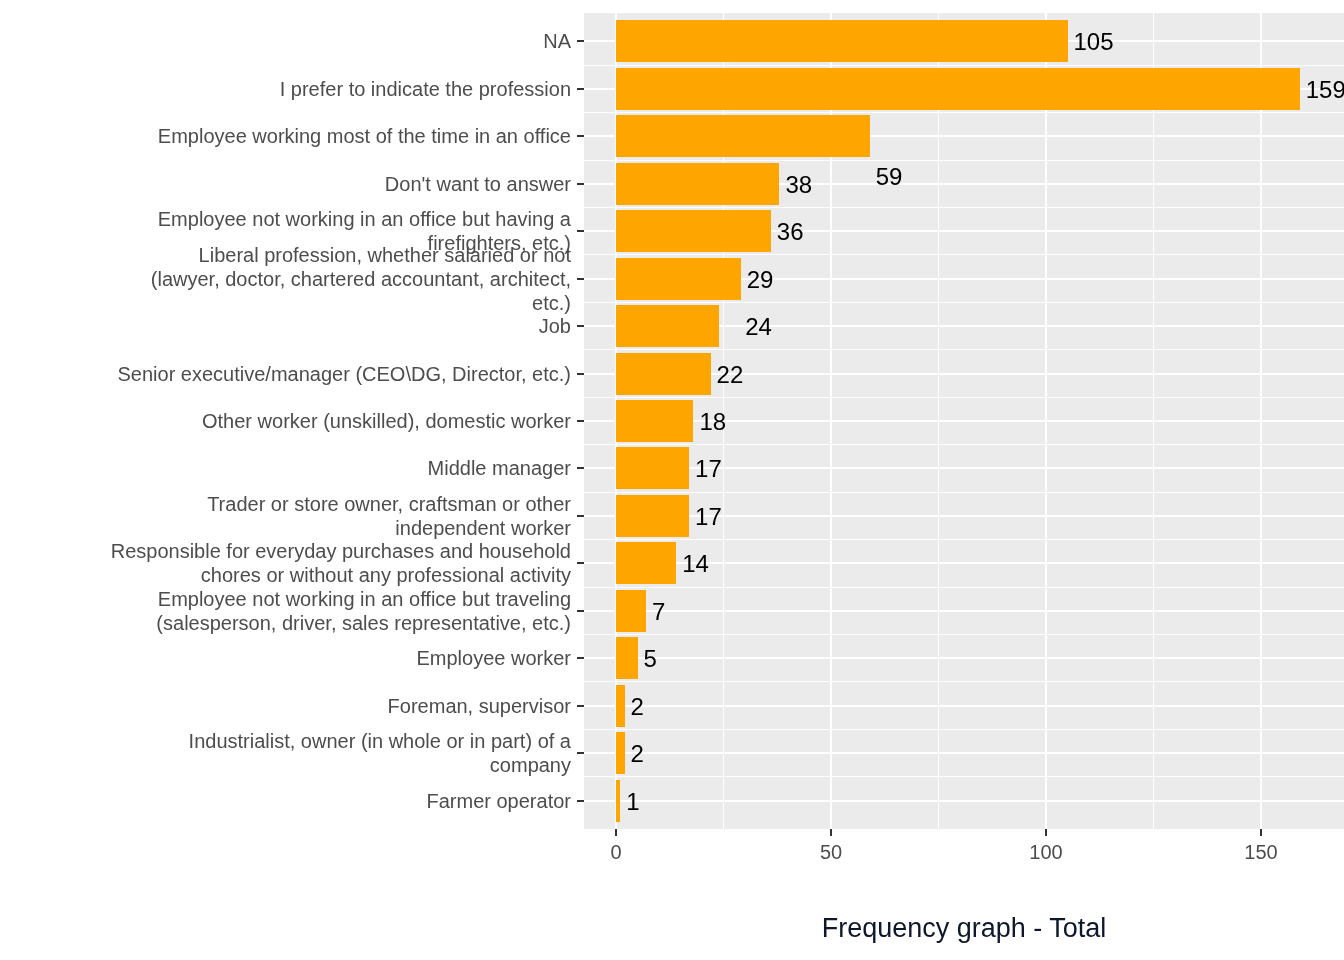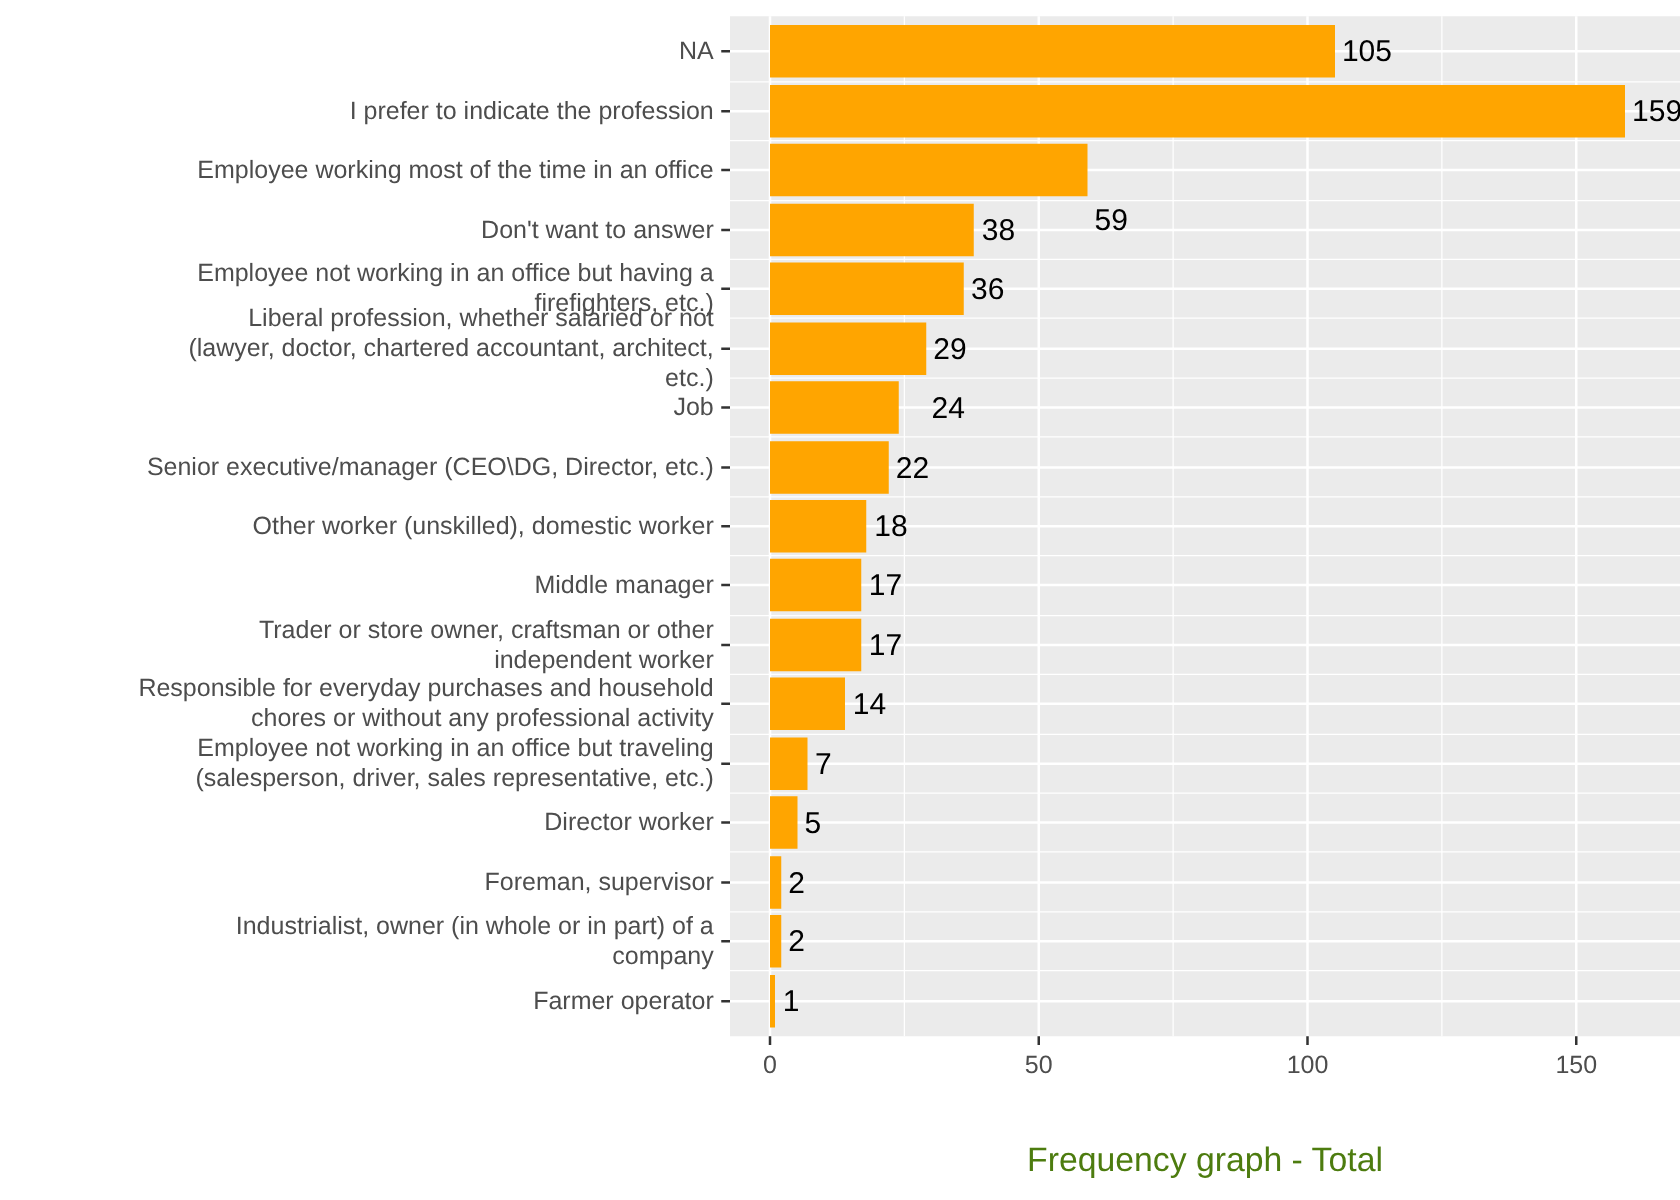--- a/index.html
+++ b/index.html
@@ -31,21 +31,21 @@
     position:absolute;
     font-size:20px;color:#4D4D4D;
     transform:translateX(-50%);
     white-space:nowrap;line-height:1;
   }
   .chart-title{
     position:absolute;
     left:584px;width:760px;
     top:913px;
     text-align:center;
-    font-size:27px;color:#4d7c0f;
+    font-size:27px;color:#0f172a;
     white-space:nowrap;
   }
 </style>
 </head>
 <body>
 
 <div id="figure">
   <div class="panel" id="panel" style="left: 584px; top: 13px; width: 760px; height: 816px;"></div>
   <div id="grid-layer">
       <div class="gl" style="left: 584px; top: 64.686px; width: 760px; height: 1px;"></div>
@@ -178,21 +178,21 @@
         <div>Responsible for everyday purchases and household</div>
         <div>chores or without any professional activity</div>
       </div>
       <div class="tick" style="left: 577px; top: 562.326px; width: 7px; height: 2px;"></div>
       <div class="y-label" style="right: 773px; top: 610.767px;">
         <div>Employee not working in an office but traveling</div>
         <div>(salesperson, driver, sales representative, etc.)</div>
       </div>
       <div class="tick" style="left: 577px; top: 609.767px; width: 7px; height: 2px;"></div>
       <div class="y-label" style="right: 773px; top: 658.209px;">
-        <div>Director worker</div>
+        <div>Employee worker</div>
       </div>
       <div class="tick" style="left: 577px; top: 657.209px; width: 7px; height: 2px;"></div>
       <div class="y-label" style="right: 773px; top: 705.651px;">
         <div>Foreman, supervisor</div>
       </div>
       <div class="tick" style="left: 577px; top: 704.651px; width: 7px; height: 2px;"></div>
       <div class="y-label" style="right: 773px; top: 753.093px;">
         <div>Industrialist, owner (in whole or in part) of a</div>
         <div>company</div>
       </div>

